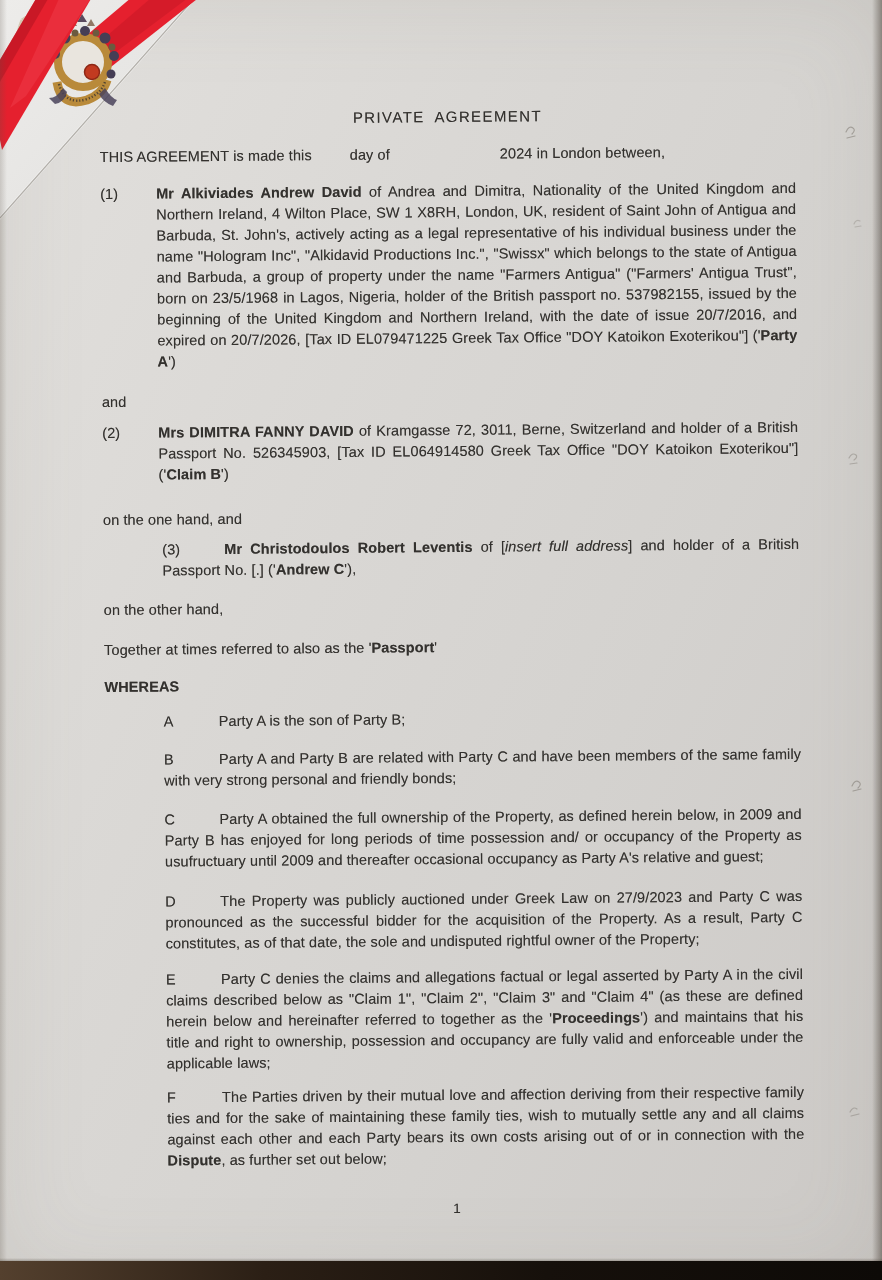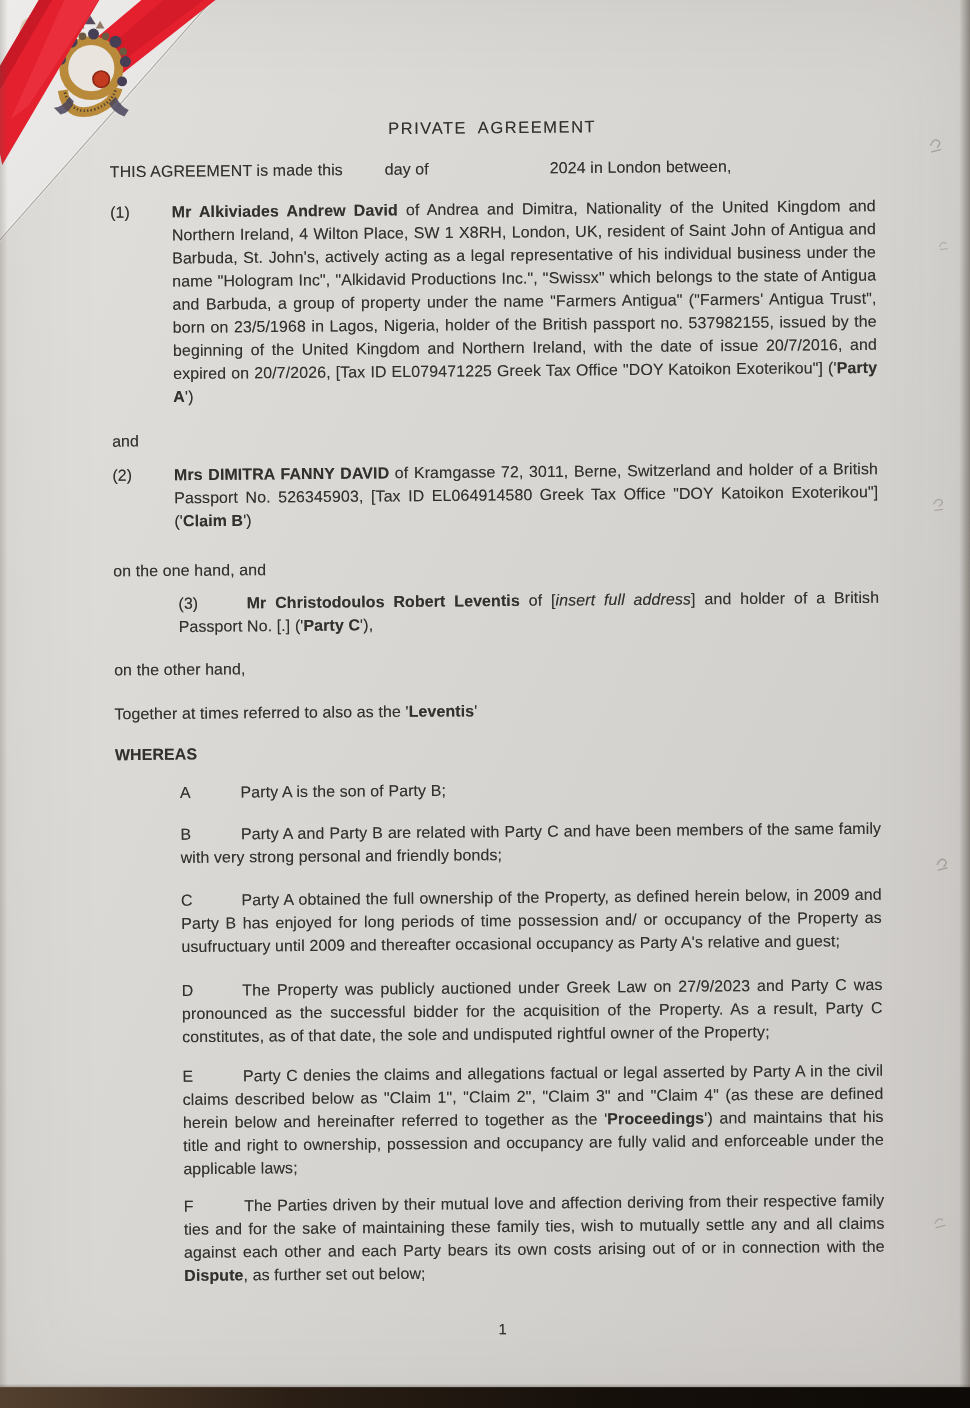--- a/index.html
+++ b/index.html
@@ -145,25 +145,25 @@
     </div>
 
     <div class="and1">and</div>
 
     <div class="num-para p2">
       <span class="num">(2)</span><span><span class="b">Mrs DIMITRA FANNY DAVID</span><span> of Kramgasse 72, 3011, Berne, Switzerland and holder of a British Passport No. 526345903, [Tax ID EL064914580 Greek Tax Office "DOY Katoikon Exoterikou"] ('</span><span class="b">Claim B</span><span>')</span></span>
     </div>
 
     <div class="one-hand">on the one hand, and</div>
 
-    <div class="sub-para"><span class="num3">(3)</span><span><span class="b">Mr Christodoulos Robert Leventis</span><span> of [</span><span class="i">insert full  address</span><span>] and holder of a British Passport No. [.] ('</span><span class="b">Party C</span><span>'),</span></span></div>
+    <div class="sub-para"><span class="num3">(3)</span><span><span class="b">Mr Christodoulos Robert Leventis</span><span> of [</span><span class="i">insert full  address</span><span>] and holder of a British Passport No. [.] ('</span><span class="b">Andrew C</span><span>'),</span></span></div>
 
     <div class="other-hand">on the other hand,</div>
 
-    <div class="together"><span>Together at times referred to also as the '</span><span class="b">Leventis</span><span>'</span></div>
+    <div class="together"><span>Together at times referred to also as the '</span><span class="b">Passport</span><span>'</span></div>
 
     <div class="whereas-h">WHEREAS</div>
 
     <div class="wh-item wh-a"><span class="wletter">A</span><span><span>Party A is the son of Party B;</span></span></div>
 
     <div class="wh-item wh-b"><span class="wletter">B</span><span><span>Party A and Party B are related with Party C and have been members of the same family with very strong personal and friendly bonds;</span></span></div>
 
     <div class="wh-item wh-c"><span class="wletter">C</span><span><span>Party A obtained the full ownership of the Property, as defined herein below, in 2009 and Party B has enjoyed for long periods of time possession and/ or occupancy of the Property as usufructuary until 2009 and thereafter occasional occupancy as Party A's relative and guest;</span></span></div>
 
     <div class="wh-item wh-d"><span class="wletter">D</span><span><span>The Property was publicly auctioned under Greek Law on 27/9/2023 and Party C was pronounced as the successful bidder for the acquisition of the Property. As a result, Party C constitutes, as of that date, the sole and undisputed rightful owner of the Property;</span></span></div>

